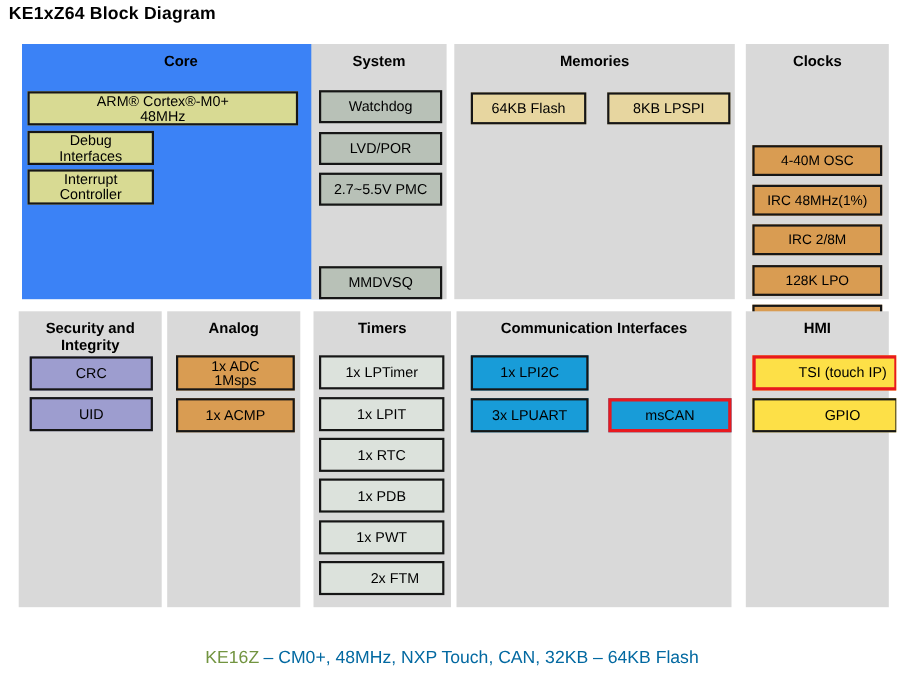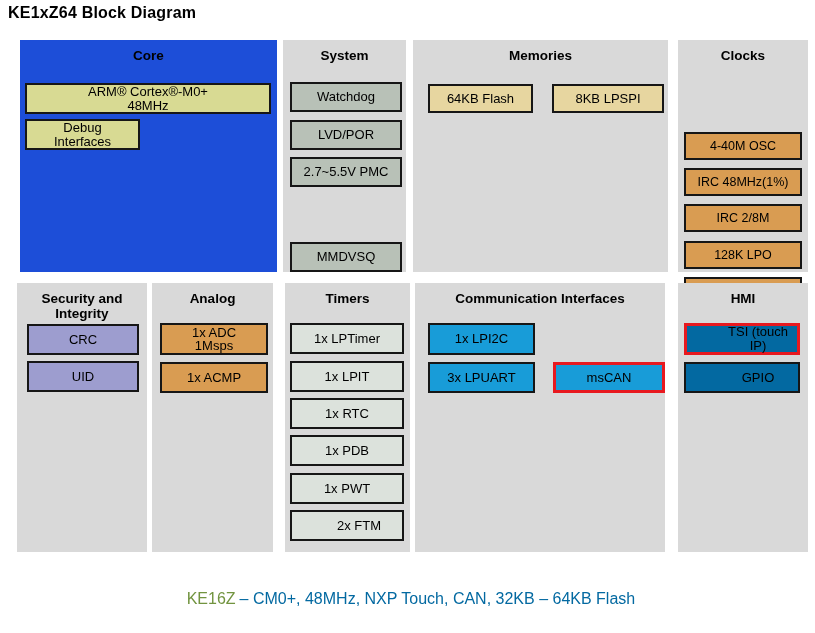--- a/index.html
+++ b/index.html
@@ -17,21 +17,21 @@
     line-height:15px;white-space:pre-line;color:#000;
   }
   .block{
     position:absolute;box-sizing:border-box;border:2px solid #161616;
     display:flex;align-items:center;justify-content:center;text-align:center;
     font-size:13px;line-height:14px;white-space:pre-line;color:#000;
   }
   .block.hl{border:3px solid #e8191f;}
 
   
-  #p-core{left:20px;top:40px;width:257px;height:232px;background:#1d4ed8;}
+  #p-core{left:20px;top:40px;width:257px;height:232px;background:#3b82f6;padding-left:16px;}
   #p-system{left:283px;top:40px;width:123px;height:232px;}
   #p-memories{left:413px;top:40px;width:255px;height:232px;}
   #p-clocks{left:678px;top:40px;width:130px;height:232px;}
   
   #p-security{left:17px;top:283px;width:130px;height:269px;}
   #p-analog{left:152px;top:283px;width:121px;height:269px;}
   #p-timers{left:285px;top:283px;width:125px;height:269px;}
   #p-comm{left:415px;top:283px;width:250px;height:269px;}
   #p-hmi{left:678px;top:283px;width:130px;height:269px;}
 
@@ -68,21 +68,21 @@
   #b-pdb{top:152px;} #b-pwt{top:190px;} #b-ftm{top:227px;padding-left:24px;}
 
   
   #p-comm .block{background:#189cd8;}
   #b-lpi2c{left:13px;top:40px;width:107px;height:32px;}
   #b-lpspi{left:138px;top:40px;width:112px;height:32px;}
   #b-lpuart{left:13px;top:79px;width:107px;height:31px;}
   #b-mscan{left:138px;top:79px;width:112px;height:31px;}
 
   
-  #p-hmi .block{left:6px;width:116px;background:#0369a1;padding-left:32px;}
+  #p-hmi .block{left:6px;width:132px;background:#fde047;padding-left:32px;}
   #b-tsi{top:40px;height:32px;} #b-gpio{top:79px;height:31px;}
 
   
   .footer{position:absolute;left:160px;top:569px;font-size:16px;line-height:20px;}
   .f-line{white-space:pre;}
   .f-part{color:#729440;}
   .f-desc{color:#0369a1;margin-left:4px;}
 </style>
 </head>
 <body>
@@ -90,20 +90,22 @@
 <div class="stage">
 
   <div class="page-title">KE1xZ64 Block Diagram</div>
 
   <div class="panel" id="p-core">
     <div class="panel-title">Core</div>
     <div class="block" id="b-arm">ARM® Cortex®-M0+
 48MHz</div>
     <div class="block" id="b-debug">Debug
 Interfaces</div>
+    <div class="block" id="b-intc">Interrupt
+Controller</div>
   </div>
 
   <div class="panel" id="p-system">
     <div class="panel-title">System</div>
     <div class="block" id="b-watchdog">Watchdog</div>
     <div class="block" id="b-lvdpor">LVD/POR</div>
     <div class="block" id="b-pmc">2.7~5.5V PMC</div>
     <div class="block" id="b-mmdvsq">MMDVSQ</div>
   </div>
 

